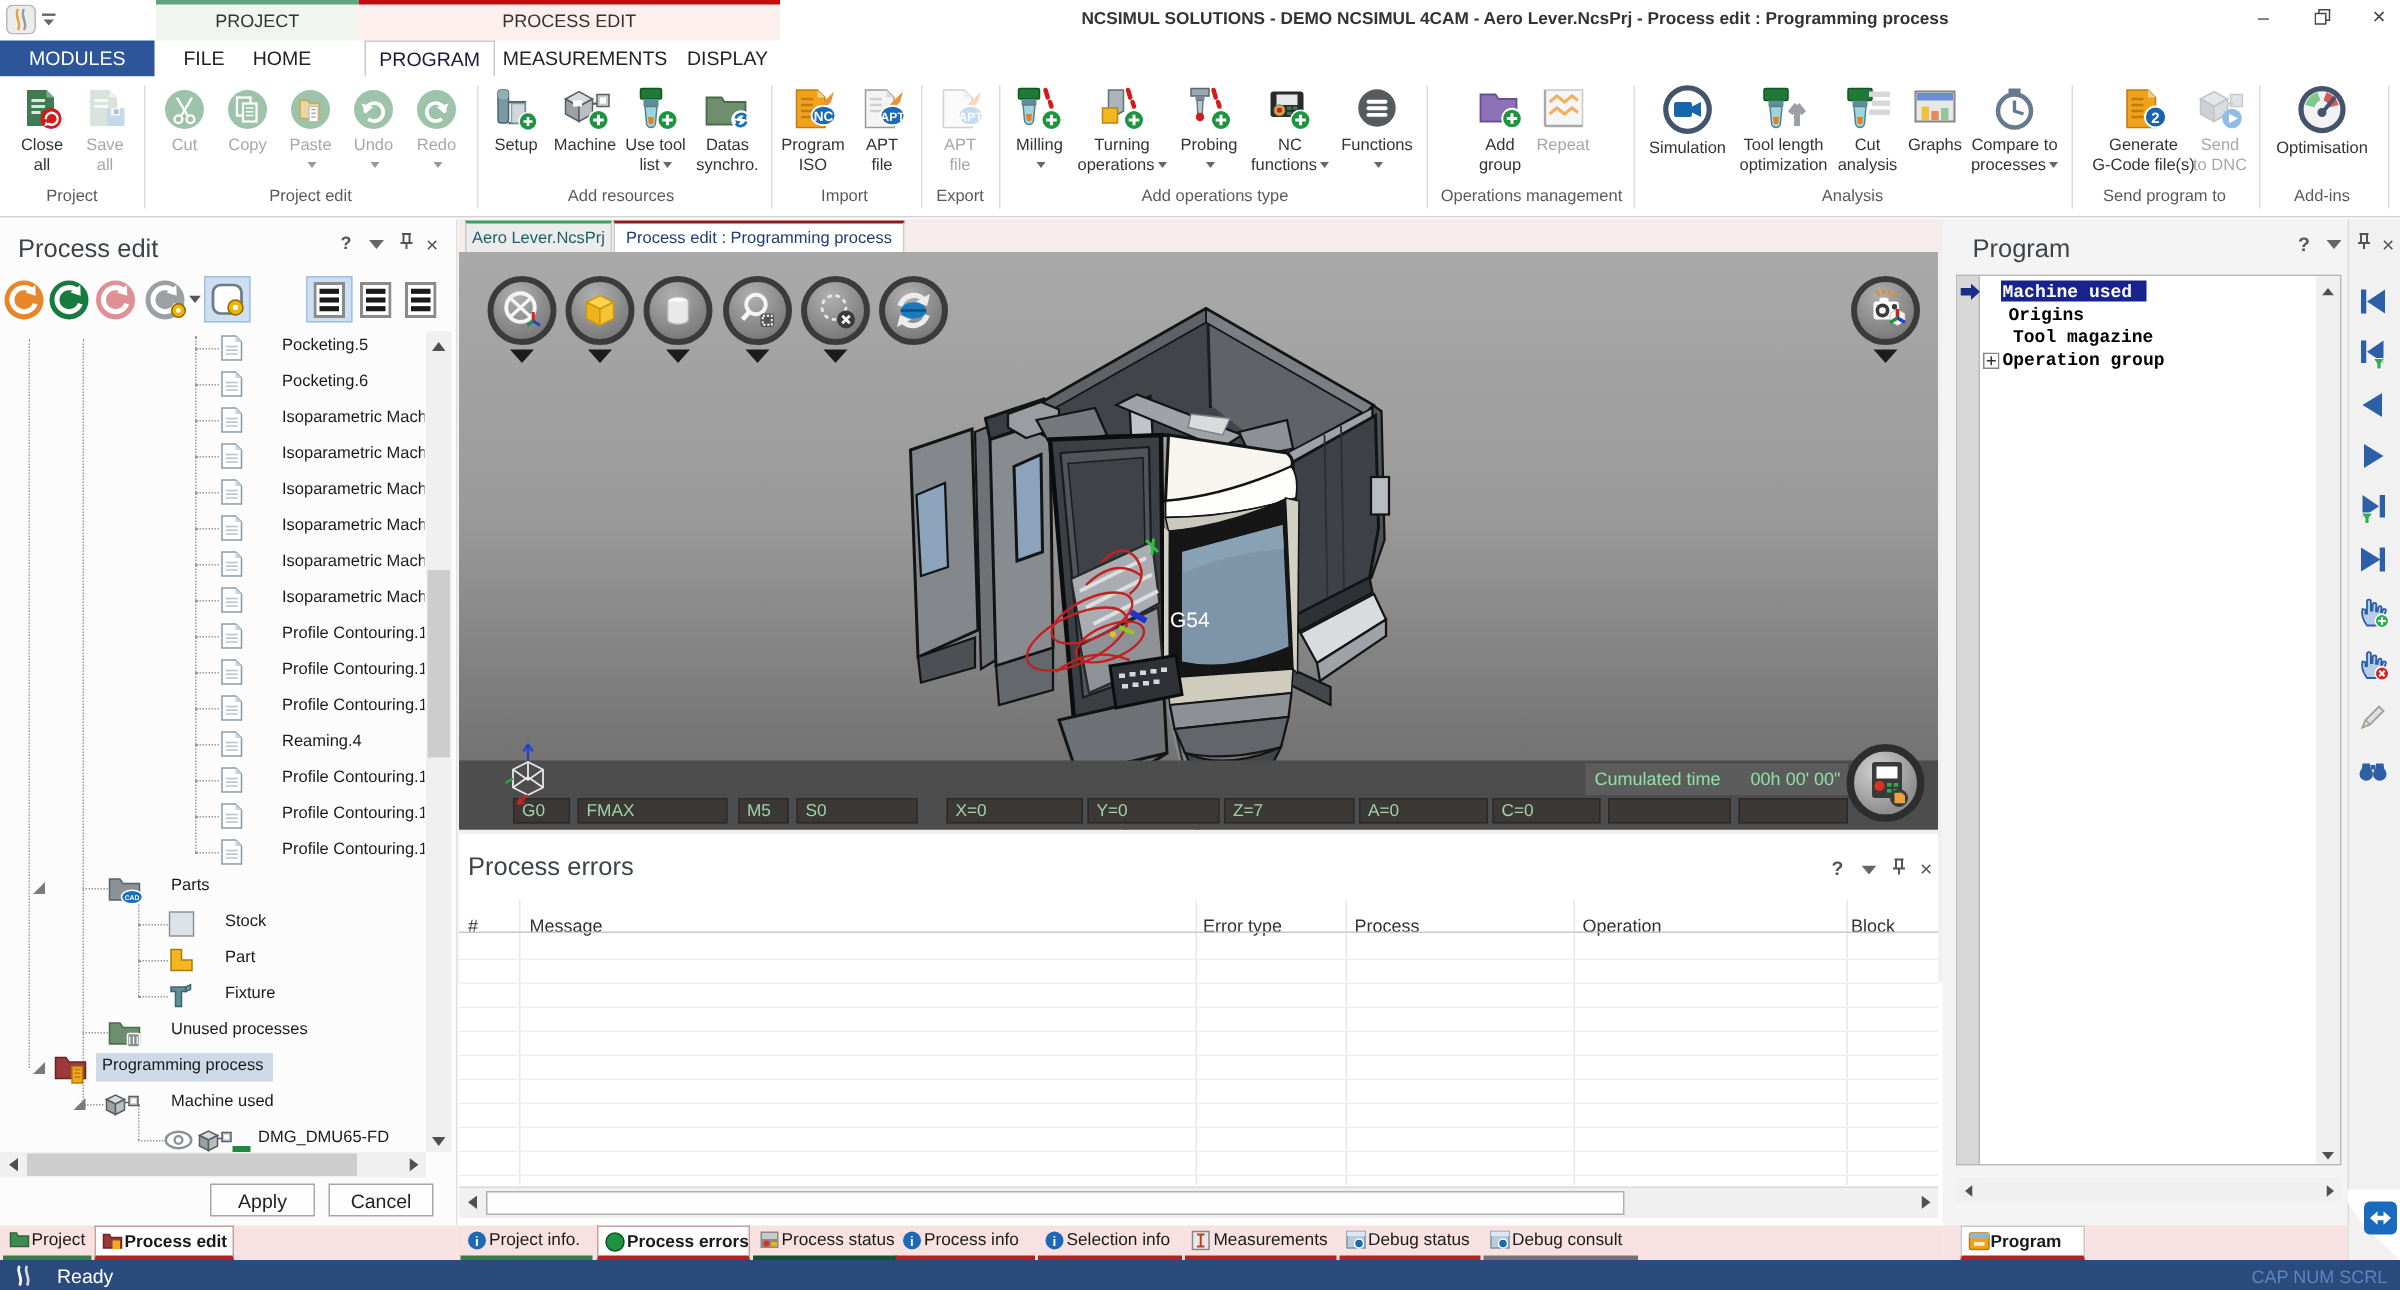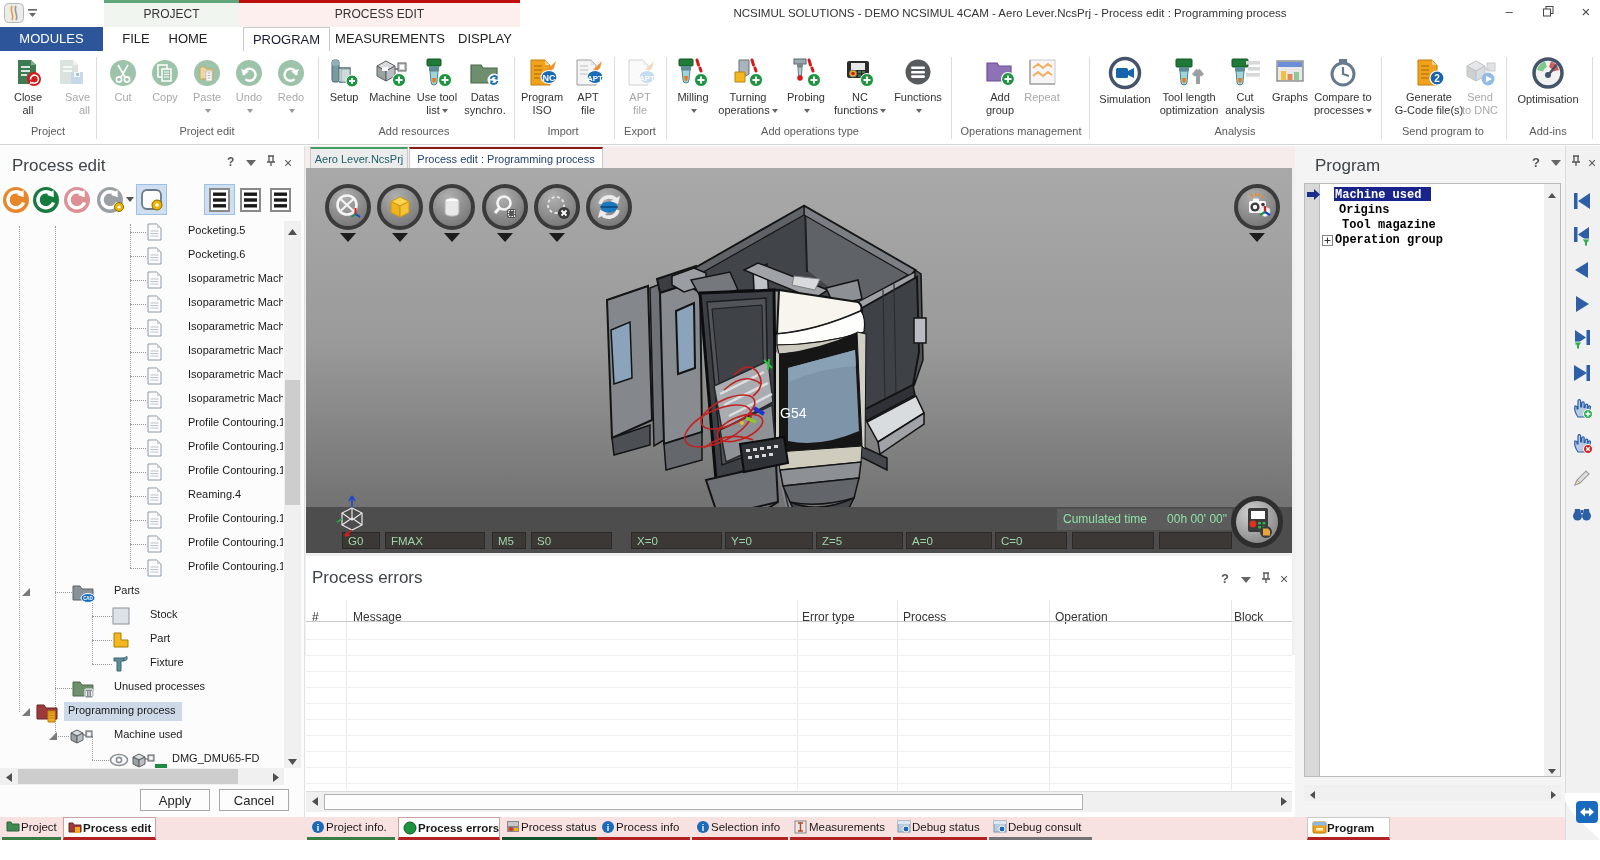--- a/index.html
+++ b/index.html
@@ -4,21 +4,21 @@
 *{margin:0;padding:0;box-sizing:border-box;font-family:"Liberation Sans",sans-serif;}
 html,body{width:1600px;height:860px;overflow:hidden;background:#fff;}
 #app{position:relative;width:1600px;height:860px;background:#fff;}
 .abs{position:absolute;}
 
 #titlebar{position:absolute;left:0;top:0;width:1600px;height:27px;background:#fff;}
 .ctxgrp{position:absolute;top:0;height:51px;}
 #ctxproject{left:104px;width:135px;background:#f1f5f0;border-top:3px solid #61a57b;}
 #ctxprocess{left:239px;width:281px;background:#fcefee;border-top:3px solid #c00d0d;}
 .ctxlab{position:absolute;top:4px;width:100%;text-align:center;font-size:12px;color:#333;}
-#apptitle{position:absolute;top:7px;left:690px;width:640px;text-align:center;font-size:11.5px;color:#333;}
+#apptitle{position:absolute;top:7px;left:690px;width:640px;text-align:center;font-size:11.5px;color:#333;font-weight:bold;}
 .winbtn{position:absolute;top:0px;width:30px;height:24px;color:#444;font-size:13px;text-align:center;line-height:24px;}
 
 #tabrow{position:absolute;left:0;top:27px;width:1600px;height:24px;background:#fff;}
 #modtab{position:absolute;left:0;top:0;width:103px;height:24px;background:#2c5699;color:#fff;font-size:13px;text-align:center;line-height:24px;}
 .rtab{position:absolute;top:0;height:24px;font-size:13px;color:#222;text-align:center;line-height:24px;}
 #progtab{background:#fff;border:1px solid #c9c9c9;border-bottom:none;color:#1a1a3a;}
 
 #ribbon{position:absolute;left:0;top:51px;width:1600px;height:94px;background:#fff;border-bottom:1px solid #d4d4d4;}
 .rsep{position:absolute;top:6px;width:1px;height:82px;background:#dcdcdc;}
 .rgl{position:absolute;top:74px;height:14px;font-size:11px;color:#5a5a5a;text-align:center;}
@@ -112,21 +112,21 @@
           <path d="M18,2 L18,7 L23,7 Z" fill="#7fae8e"></path>
           <rect x="8" y="8" width="9" height="2" fill="#d8e8dc"></rect>
           <rect x="8" y="12" width="9" height="2" fill="#d8e8dc"></rect>
           <rect x="8" y="16" width="6" height="2" fill="#d8e8dc"></rect>
           <circle cx="21" cy="21" r="7" fill="#d41b1b"></circle>
           <path d="M17.5,21.5 a4,4 0 1 1 1.5,2.8" stroke="#fff" stroke-width="1.6" fill="none"></path>
           <path d="M16.6,26 L19.6,25.3 L17.6,22.9 Z" fill="#fff"></path>
         </svg>
         <div class="rlab">Close<br>all</div>
       </div>
-<div class="rbtn" style="left:50px;width:40px;text-align:right;">
+<div class="rbtn" style="left:50px;width:40px;">
         <svg width="30" height="30" viewBox="0 0 30 30" opacity="0.5">
           <path d="M5,2 L18,2 L23,7 L23,26 L5,26 Z" fill="#b9c9bd"></path>
           <path d="M18,2 L18,7 L23,7 Z" fill="#dde7df"></path>
           <rect x="8" y="8" width="9" height="2" fill="#eef4ef"></rect>
           <rect x="8" y="12" width="9" height="2" fill="#eef4ef"></rect>
           <rect x="16" y="14" width="12" height="12" rx="1" fill="#8fb4d8"></rect>
           <rect x="19" y="14" width="6" height="5" fill="#e8f0f8"></rect>
           <rect x="21" y="15" width="3" height="3" fill="#5a85ab"></rect>
         </svg>
         <div class="rlab dis">Save<br>all</div>
@@ -972,21 +972,21 @@
 <div class="abs" style="left:751px;top:2px;width:175px;height:21px;background:#5c5c5c;color:#8fe0a5;font-size:12px;">
         <span style="position:absolute;left:6px;top:3px">Cumulated time</span>
         <span style="position:absolute;right:5px;top:3px">00h 00' 00"</span>
       </div>
 <div class="abs" style="left:36px;top:25px;width:38px;height:17px;background:#3b3835;border:1px solid #2c2a27;color:#9fd4a8;font-size:11.5px;padding:2px 0 0 5px">G0</div>
 <div class="abs" style="left:79px;top:25px;width:100px;height:17px;background:#3b3835;border:1px solid #2c2a27;color:#9fd4a8;font-size:11.5px;padding:2px 0 0 5px">FMAX</div>
 <div class="abs" style="left:186px;top:25px;width:34px;height:17px;background:#3b3835;border:1px solid #2c2a27;color:#9fd4a8;font-size:11.5px;padding:2px 0 0 5px">M5</div>
 <div class="abs" style="left:225px;top:25px;width:81px;height:17px;background:#3b3835;border:1px solid #2c2a27;color:#9fd4a8;font-size:11.5px;padding:2px 0 0 5px">S0</div>
 <div class="abs" style="left:325px;top:25px;width:91px;height:17px;background:#3b3835;border:1px solid #2c2a27;color:#9fd4a8;font-size:11.5px;padding:2px 0 0 5px">X=0</div>
 <div class="abs" style="left:419px;top:25px;width:88px;height:17px;background:#3b3835;border:1px solid #2c2a27;color:#9fd4a8;font-size:11.5px;padding:2px 0 0 5px">Y=0</div>
-<div class="abs" style="left:510px;top:25px;width:87px;height:17px;background:#3b3835;border:1px solid #2c2a27;color:#9fd4a8;font-size:11.5px;padding:2px 0 0 5px">Z=5</div>
+<div class="abs" style="left:510px;top:25px;width:87px;height:17px;background:#3b3835;border:1px solid #2c2a27;color:#9fd4a8;font-size:11.5px;padding:2px 0 0 5px">Z=7</div>
 <div class="abs" style="left:600px;top:25px;width:86px;height:17px;background:#3b3835;border:1px solid #2c2a27;color:#9fd4a8;font-size:11.5px;padding:2px 0 0 5px">A=0</div>
 <div class="abs" style="left:689px;top:25px;width:72px;height:17px;background:#3b3835;border:1px solid #2c2a27;color:#9fd4a8;font-size:11.5px;padding:2px 0 0 5px">C=0</div>
 <div class="abs" style="left:766px;top:25px;width:82px;height:17px;background:#3b3835;border:1px solid #2c2a27;color:#9fd4a8;font-size:11.5px;padding:2px 0 0 5px"></div>
 <div class="abs" style="left:853px;top:25px;width:73px;height:17px;background:#3b3835;border:1px solid #2c2a27;color:#9fd4a8;font-size:11.5px;padding:2px 0 0 5px"></div>
 </div>
 <svg class="abs" style="left:336px;top:494px" width="36" height="44" viewBox="0 0 36 44">
       <path d="M16,14 L16,2 M16,2 L13,7 M16,2 L19,7" stroke="#2244cc" stroke-width="1.5" fill="none"></path>
       <g stroke="#e8e8e8" stroke-width="1.2" fill="none">
         <polygon points="16,14 26,19 26,31 16,36 6,31 6,19"></polygon>
         <path d="M16,14 L16,26 M6,19 L16,26 L26,19 M6,31 L16,24 M26,31 L16,24"></path>
@@ -1148,12 +1148,20 @@
         <circle cx="15.5" cy="14" r="4.5" fill="#2d5fa6"></circle>
         <path d="M4,7 L9,7 L9.5,11 L3.5,11 Z M13,7 L18,7 L18.5,11 L12.5,11 Z" fill="#2d5fa6"></path>
         <rect x="9.5" y="8" width="3" height="3" fill="#2d5fa6"></rect>
       </svg>
 </div>
 <svg class="abs" style="left:1563px;top:793px" width="37" height="47" viewBox="0 0 37 47">
       <path d="M2,0 L37,0 L37,47 L30,40 C20,32 8,20 2,8 Z" fill="#fff"></path>
       <rect x="13" y="8" width="22" height="22" rx="4" fill="#1a6ac0"></rect>
       <path d="M17,19 L22,14.5 L22,17.5 L26,17.5 L26,14.5 L31,19 L26,23.5 L26,20.5 L22,20.5 L22,23.5 Z" fill="#fff"></path>
     </svg>
+<div id="statusbar">
+<svg class="abs" style="left:8px;top:3px" width="15" height="15" viewBox="0 0 15 15">
+        <path d="M5,1 C2.5,5 8,9 5,14" stroke="#fff" stroke-width="1.8" fill="none"></path>
+        <path d="M10,1 C7.5,5 13,9 10,14" stroke="#d8d8d8" stroke-width="1.8" fill="none"></path>
+      </svg>
+<span style="position:absolute;left:38px;top:3px">Ready</span>
+<span style="position:absolute;left:1501px;top:4px;color:#5d83c2;font-size:12px">CAP NUM SCRL</span>
+</div>
 </div>
 </body></html>

